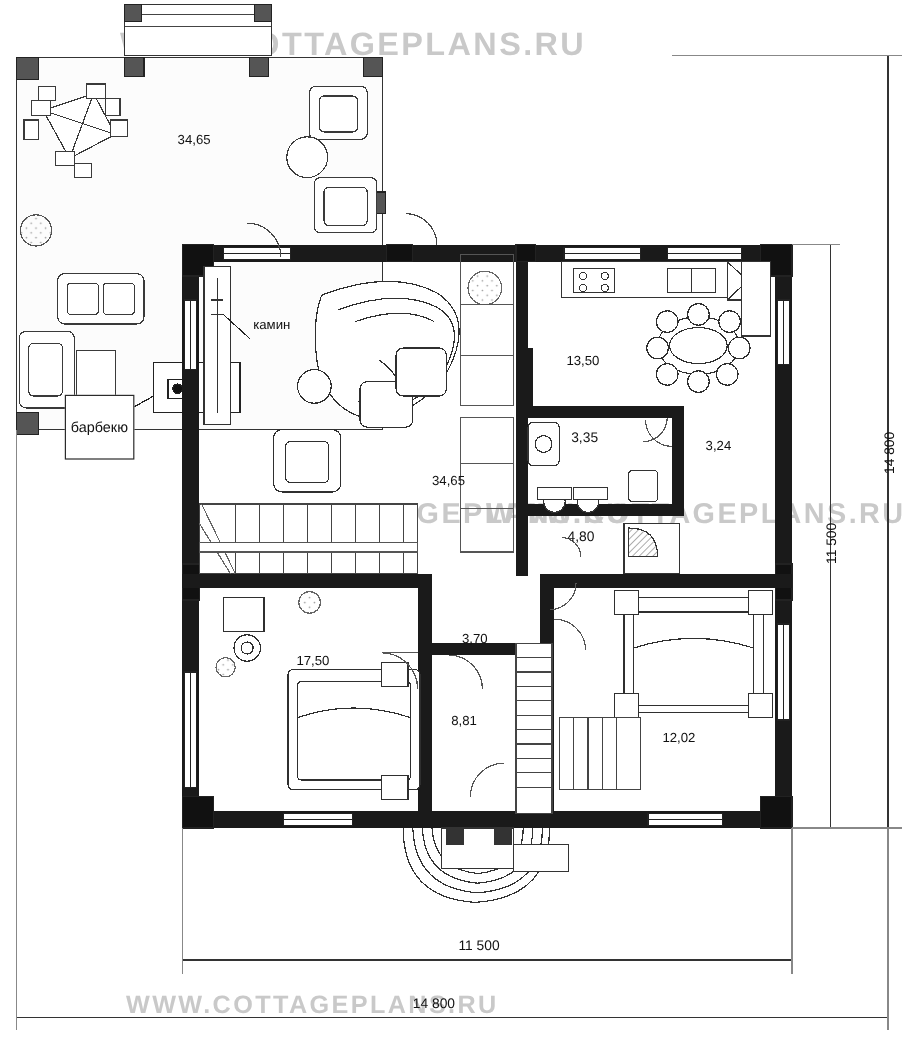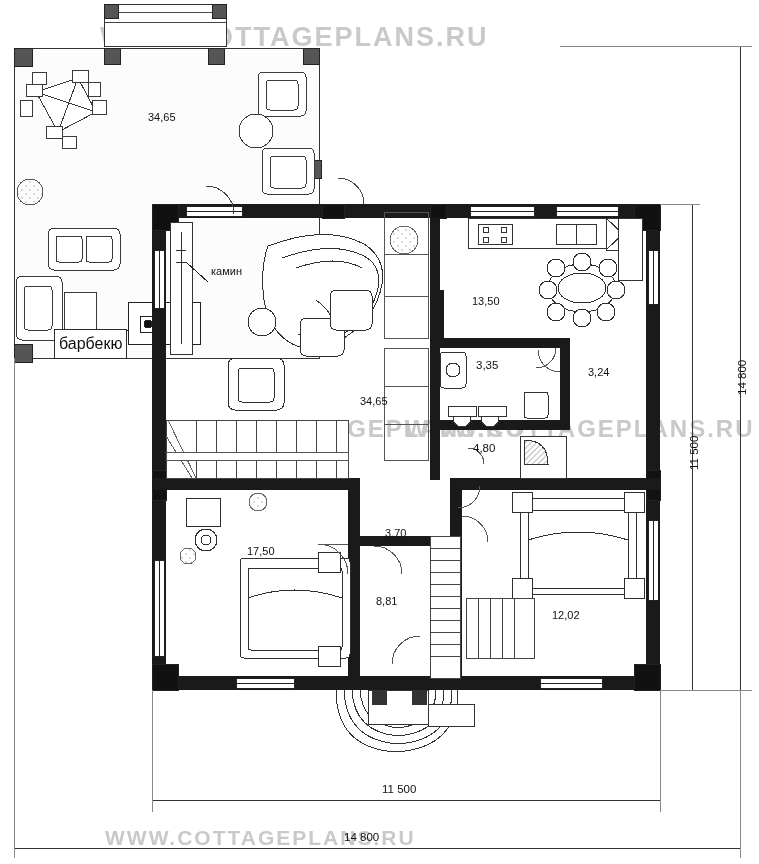--- a/index.html
+++ b/index.html
@@ -14,21 +14,21 @@
   .wm1{left:100px;top:22px;font-size:27px;}
   .wm2{left:175px;top:415px;font-size:24px;}
   .wm3{left:405px;top:415px;font-size:24px;}
   .wm4{left:105px;top:826px;font-size:21px;}
 
   .lbl{position:absolute;font-size:11px;color:#111;white-space:nowrap;}
   .lbl.small{font-size:11.5px;}
   .dim{position:absolute;font-size:11.5px;color:#111;white-space:nowrap;}
   .dimv{position:absolute;font-size:11.5px;color:#111;white-space:nowrap;
         transform-origin:0 0;transform:rotate(-90deg);}
-  .boxed{border:1px solid #2b2b2b;background:#fff;padding:5px 4px;font-size:16px;}
+  .boxed{border:1px solid #2b2b2b;background:#fff;padding:19px 4px;font-size:12px;}
 </style>
 </head>
 <body>
 
 <div class="wm wm1">WWW.COTTAGEPLANS.RU</div>
 <div class="wm wm2">WWW.COTTAGEPLANS.RU</div>
 <div class="wm wm3">WWW.COTTAGEPLANS.RU</div>
 <div class="wm wm4">WWW.COTTAGEPLANS.RU</div>
 
 <svg id="plan" viewBox="0 0 759 864" xmlns="http://www.w3.org/2000/svg">

